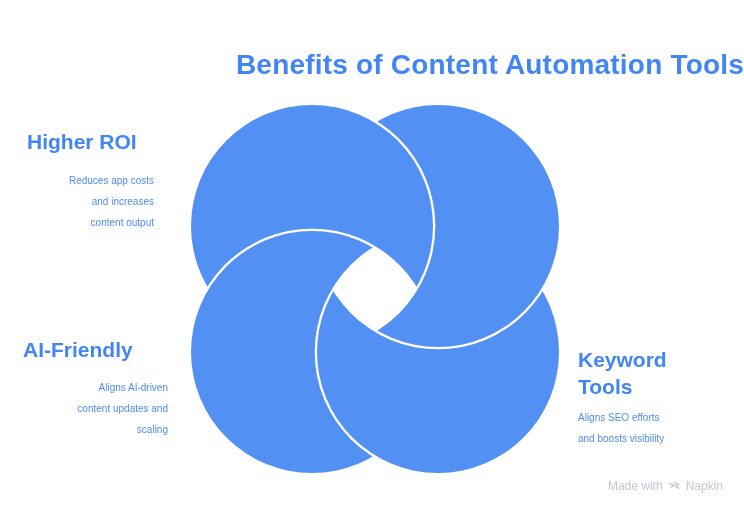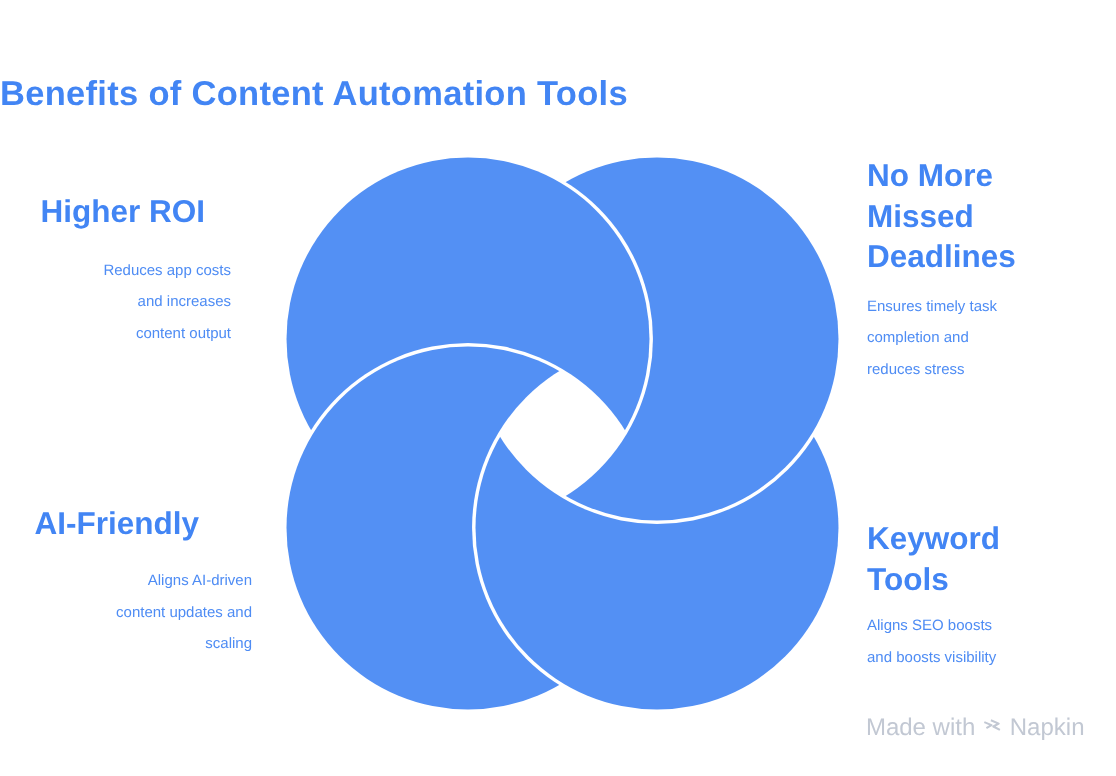--- a/index.html
+++ b/index.html
@@ -9,22 +9,22 @@
     height: 517px;
     background: var(--background, #FFFFFF);
     font-family: "Liberation Sans", "DejaVu Sans", sans-serif;
     overflow: hidden;
   }
   .title {
     position: absolute;
     top: 49px;
     left: 0;
     width: 100%;
-    text-align: left;
-    font-size: 23px;
+    text-align: right;
+    font-size: 28px;
     font-weight: bold;
     letter-spacing: 0.2px;
     color: var(--title, #4285F4);
   }
   .pinwheel { position: absolute; left: 0; top: 0; }
   .pc { fill: var(--circle-fill, #5390F4); }
 
   .label-block { position: absolute; }
   .label-heading {
     font-size: 21px;
@@ -51,21 +51,21 @@
   .lb-br { left: 578px; top: 346px; width: 150px; }
   .lb-br .label-body { margin-top: 7px; text-align: left; }
 
   .watermark {
     position: absolute;
     right: 21px;
     bottom: 22px;
     display: flex;
     align-items: flex-start;
     gap: 5px;
-    font-size: 16px;
+    font-size: 12px;
     color: var(--watermark, #C2C8D3);
     cursor: pointer;
     text-decoration: none;
   }
   .watermark .brand { font-weight: normal; }
   .wm-icon { display: inline-block; color: var(--watermark, #C2C8D3); }
 </style>
 </head>
 <body>
 
@@ -102,51 +102,39 @@
     <div class="label-heading">
       <div class="line">Higher ROI</div>
     </div>
     <div class="label-body">
       <div class="line">Reduces app costs</div>
       <div class="line">and increases</div>
       <div class="line">content output</div>
     </div>
   </div>
 
-  <div class="label-block lb-tr">
-    <div class="label-heading">
-      <div class="line">No More</div>
-      <div class="line">Missed</div>
-      <div class="line">Deadlines</div>
-    </div>
-    <div class="label-body">
-      <div class="line">Ensures timely task</div>
-      <div class="line">completion and</div>
-      <div class="line">reduces stress</div>
-    </div>
-  </div>
 
   <div class="label-block lb-bl">
     <div class="label-heading">
       <div class="line">AI-Friendly</div>
     </div>
     <div class="label-body">
       <div class="line">Aligns AI-driven</div>
       <div class="line">content updates and</div>
       <div class="line">scaling</div>
     </div>
   </div>
 
   <div class="label-block lb-br">
     <div class="label-heading">
       <div class="line">Keyword</div>
       <div class="line">Tools</div>
     </div>
     <div class="label-body">
-      <div class="line">Aligns SEO boosts</div>
+      <div class="line">Aligns SEO efforts</div>
       <div class="line">and boosts visibility</div>
     </div>
   </div>
 
   <div class="watermark">
     <span>Made with</span>
     <span class="wm-icon">
       <svg width="13" height="13" viewBox="0 0 13 13" aria-hidden="true">
         <path d="M1.2 4.4 L6.0 6.4 L2.6 8.4" fill="none" stroke="currentColor" stroke-width="1.4" stroke-linejoin="round"></path>
         <path d="M5.6 3.2 L10.8 5.4 L7.2 7.3 L11.6 9.6" fill="none" stroke="currentColor" stroke-width="1.4" stroke-linejoin="round"></path>

